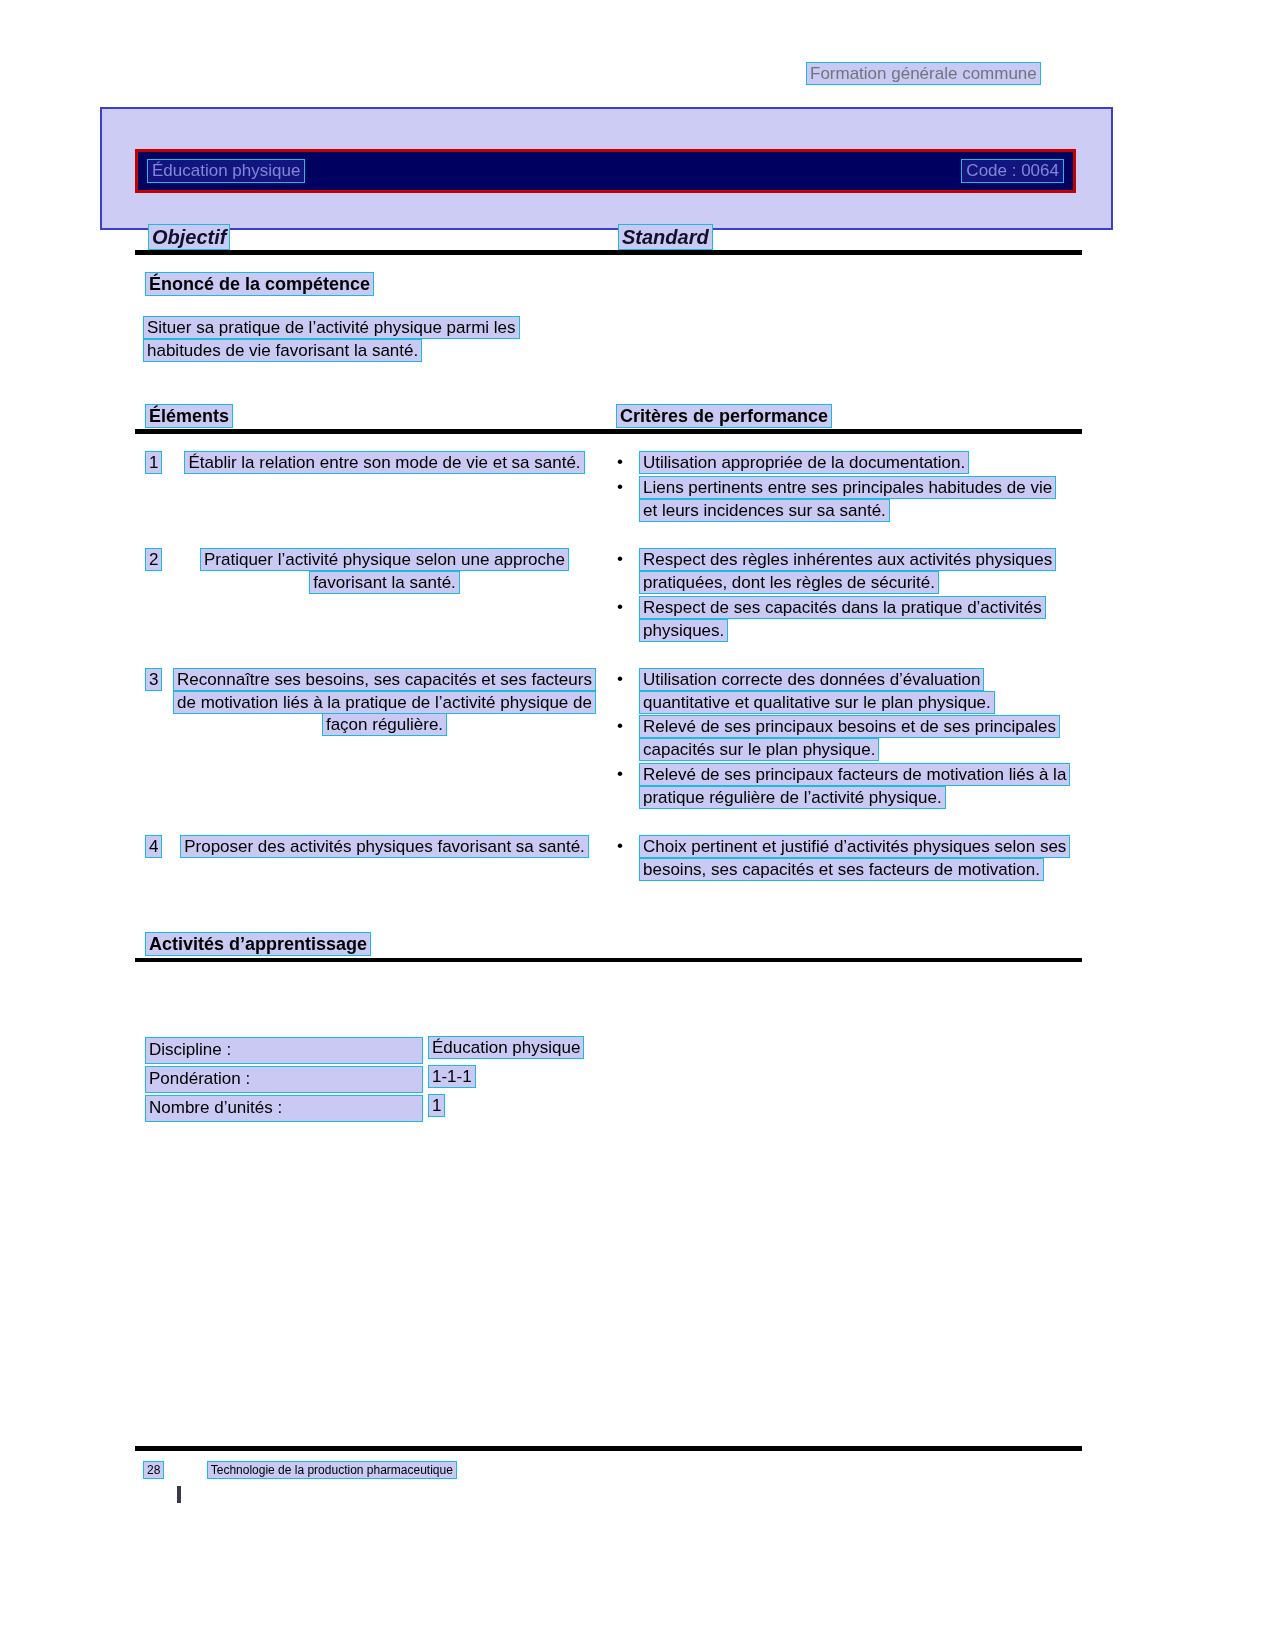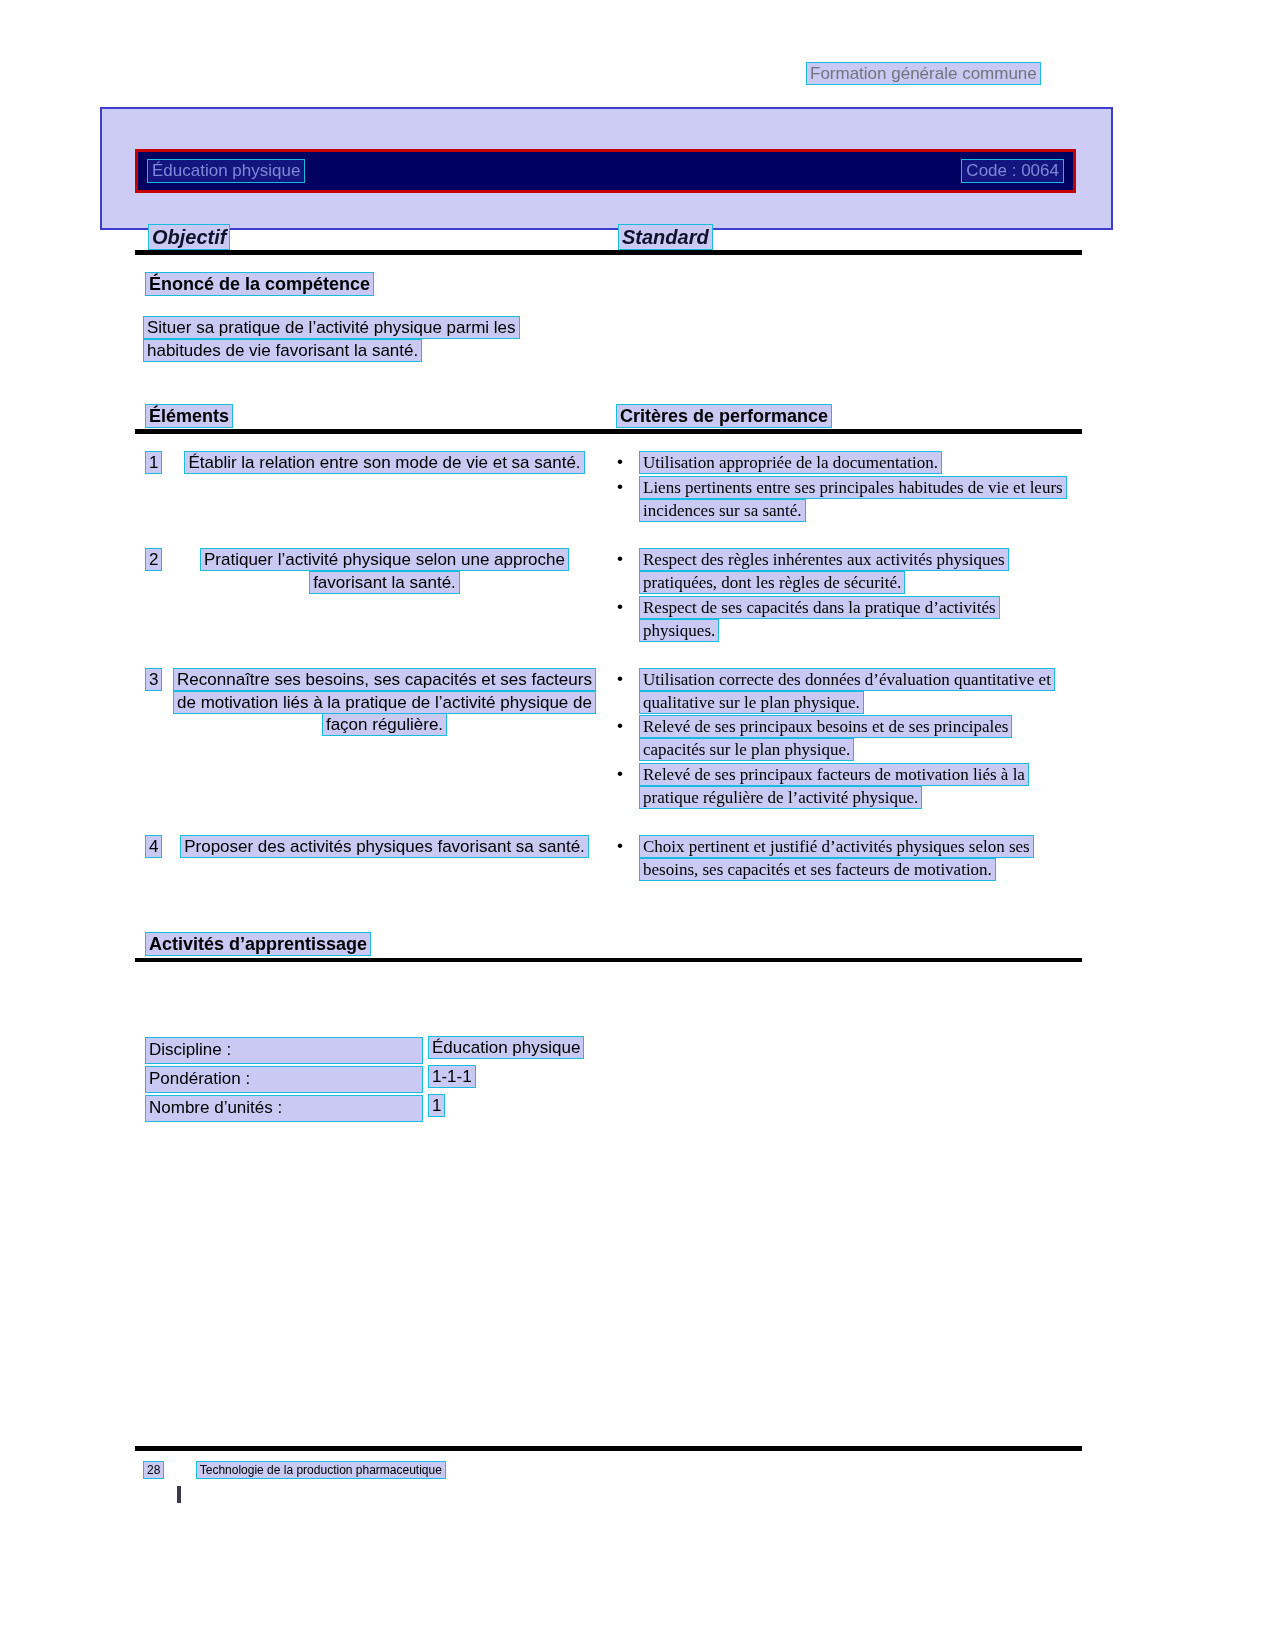--- a/index.html
+++ b/index.html
@@ -51,29 +51,29 @@
   .enonce-text     { position:absolute; top:317px; left:143px; width:444px; font-size:17px; }
 
   .elements-heading { position:absolute; top:404px; left:145px; }
   .criteres-heading { position:absolute; top:404px; left:616px; }
 
   .rows { position:absolute; top:452px; left:145px; width:937px; font-size:17px; }
   .row  { display:grid; grid-template-columns:27px 445px 1fr; margin-bottom:24px; align-items:start; }
   .elem-box { width:425px;text-align:center; }
   .crit-item { display:flex; margin-bottom:2px; }
   .crit-item::before { content:"\2022"; width:22px; flex:0 0 22px; }
-  .crit-box { max-width:430px;font-family:Liberation Serif, serif; }
+  .crit-box { max-width:430px; }
 
   .activites-heading { position:absolute; top:932px; left:145px; }
   .details { position:absolute; top:1037px; left:145px; font-size:17px; }
   .detail-row { display:grid; grid-template-columns:283px auto; margin-bottom:2px; }
   .detail-label .hl { display:inline-block; width:270px; }
 
   .footer { position:absolute; top:1462px; left:143px; font-size:12px; }
-  .footer .pagenum { margin-right:28px; }
+  .footer .pagenum { margin-right:39px; }
   .caret { position:absolute; top:1486px; left:177px; width:4px; height:17px; background:#3a3a4a; }
 </style>
 </head>
 <body>
 
 <div class="page">
 
   <div class="header-note">
     <span class="hl gray">Formation générale commune</span>
   </div>

